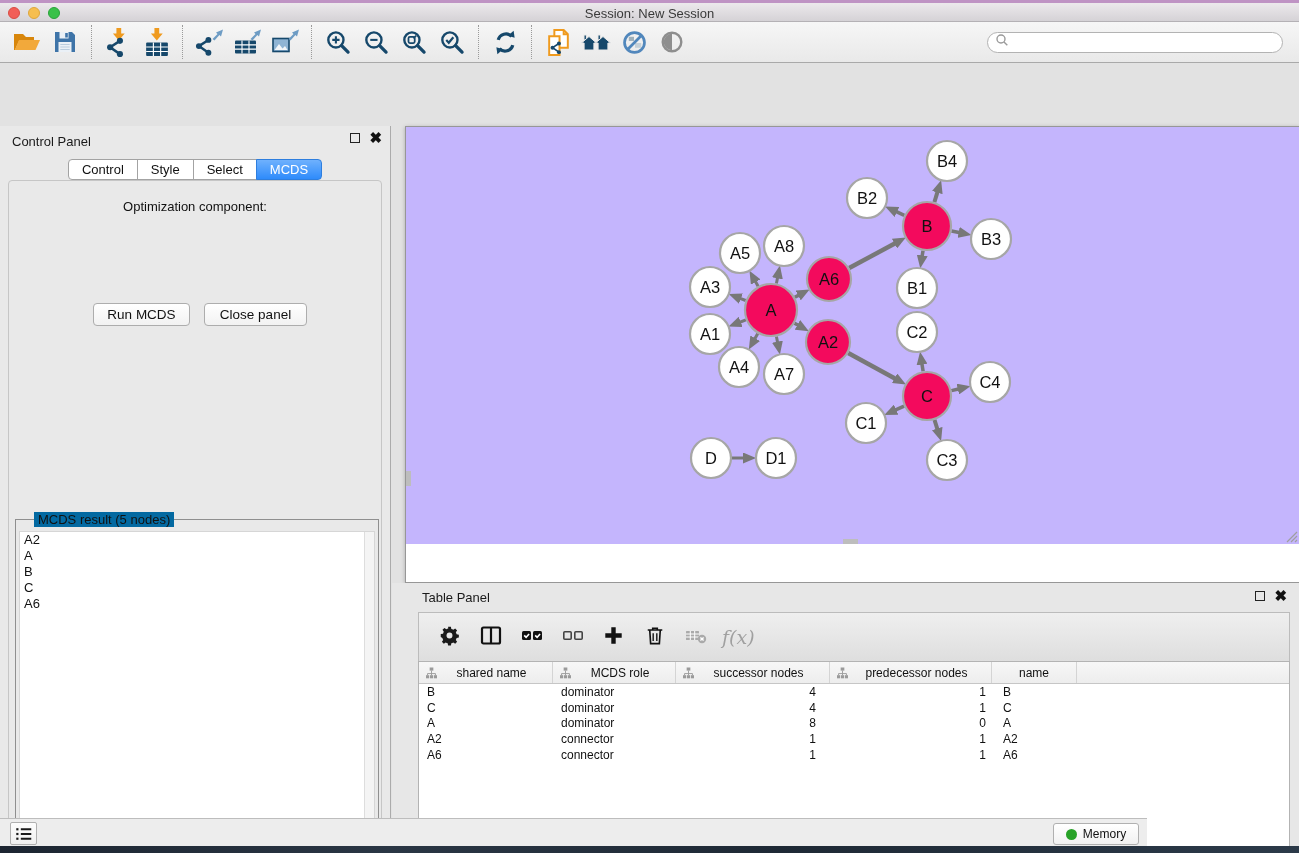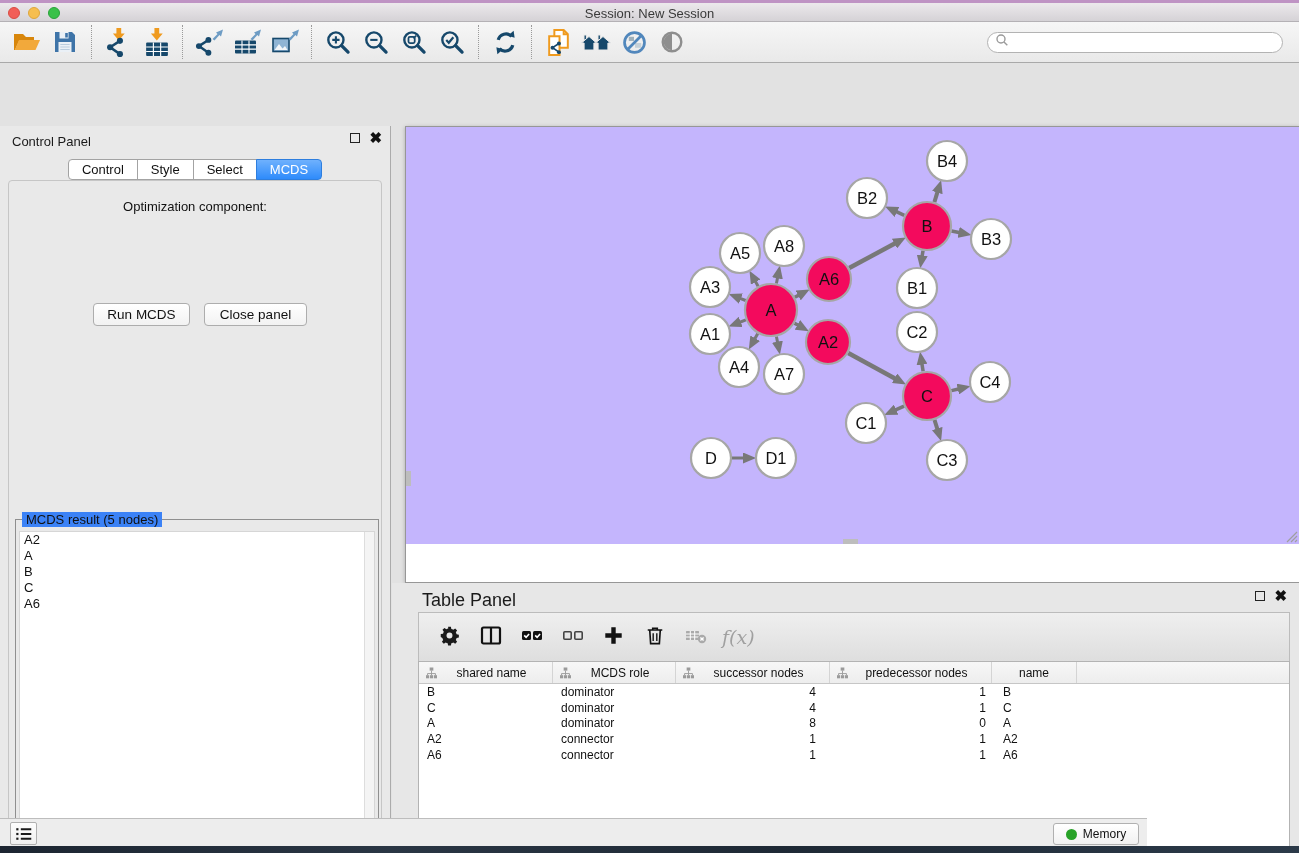--- a/index.html
+++ b/index.html
@@ -65,21 +65,21 @@
     border-top:4px solid #fff; }
   .cp-btn { position:absolute; top:74px; height:23px; background:linear-gradient(#ffffff,#f2f2f2);
     border:1px solid #adadad; border-radius:4px; font-size:13.5px; color:#111;
     display:flex; align-items:center; justify-content:center;
     font-family:"Liberation Sans", sans-serif;margin-top:48px; }
   .btn-run { left:84px; width:97px; }
   .btn-close { left:195px; width:103px; }
 
   .result-group { position:absolute; left:6px; right:2px; top:338px; bottom:2px;
     border:1px solid #8f8f8f; }
-  .result-legend { position:absolute; left:6px; top:-8px; background:#3b82f6; padding:0 4px;
+  .result-legend { position:absolute; left:18px; top:-8px; background:#0369a1; padding:0 4px;
     font-size:13px; color:#111;text-align:center; }
   .result-list { position:absolute; left:3px; right:3px; top:11px; bottom:3px; background:#fff;
     border:1px solid #d6d6d6; overflow:hidden; }
   .result-scroll { position:absolute; right:0; top:0; bottom:0; width:10px; background:#f4f4f4;
     border-left:1px solid #ddd; }
   .result-item { font-size:13px; color:#111; line-height:16px; padding-left:4px; }
 
   
   .net-window { position:absolute; left:405px; top:63px; width:895px; height:457px;
     border:1px solid #979797; background:#fff; box-shadow:0 1px 4px rgba(0,0,0,.25); }
@@ -89,21 +89,21 @@
   .net-title { position:absolute; left:0; right:0; top:4px; text-align:center; font-size:13px; color:#333; }
   .net-canvas { position:relative; width:893px; height:417px; background:#c4b5fd; overflow:hidden; }
   .net-canvas svg.graph { position:absolute; left:0; top:0; }
   .vscroll-thumb { position:absolute; left:0; top:344px; width:5px; height:15px; background:#bdbdbd; }
   .hscroll-thumb { position:absolute; left:437px; bottom:0; width:15px; height:5px; background:#bdbdbd; }
   .resize-grip { position:absolute; right:1px; bottom:1px; width:13px; height:13px; }
 
   
   .table-panel { position:absolute; left:392px; top:520px; width:907px; height:298px; background:#e7e7e7; }
   .tp-header { position:relative; height:28px; }
-  .tp-title { position:absolute; left:30px; top:7px; font-size:18px; color:#1a1a1a; }
+  .tp-title { position:absolute; left:30px; top:7px; font-size:13px; color:#1a1a1a; }
   .tp-toolbar { position:absolute; left:26px; right:9px; top:29px; height:50px;
     background:linear-gradient(#efefef,#dedede); border:1px solid #bcbcbc;
     display:flex; align-items:center; padding-left:12px; gap:4px; }
   .tp-btn { width:37px; height:34px; display:flex; align-items:center; justify-content:center;
     background:none; border:none; }
   .fx-label { font-family:"DejaVu Serif", serif; font-style:italic; font-size:19px; color:#a0a0a0;
     margin-left:4px; }
   .data-table { position:absolute; left:26px; right:9px; top:78px; bottom:32px;
     background:#fff; border:1px solid #b3b3b3; overflow:hidden; }
   .thead { display:flex; height:22px; background:linear-gradient(#f7f7f7,#ededed);

